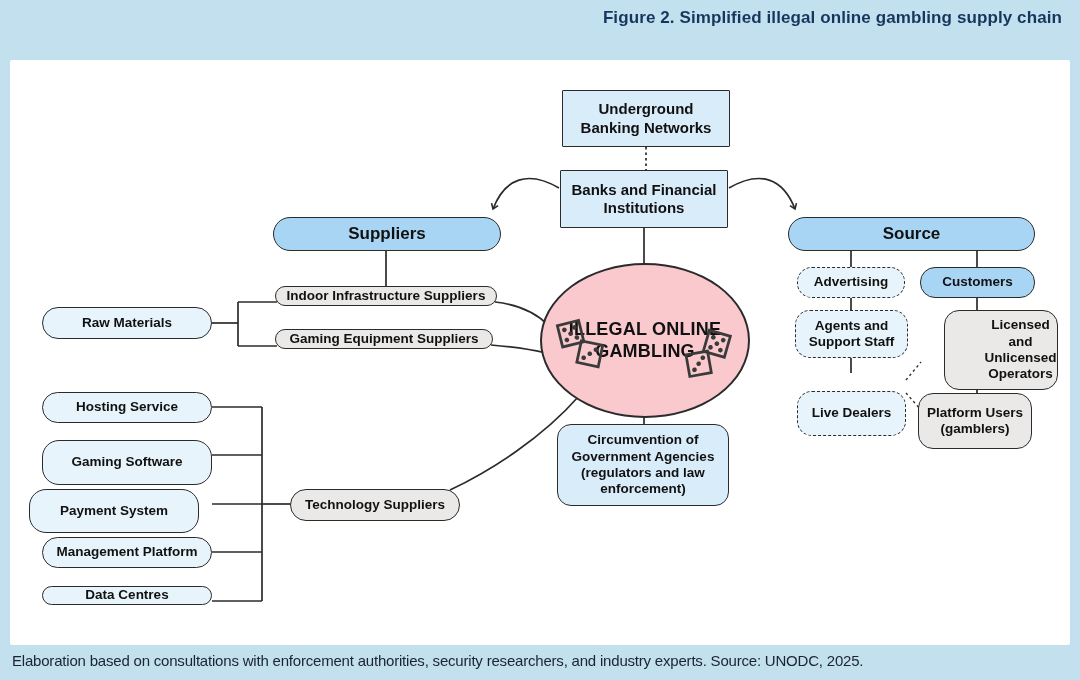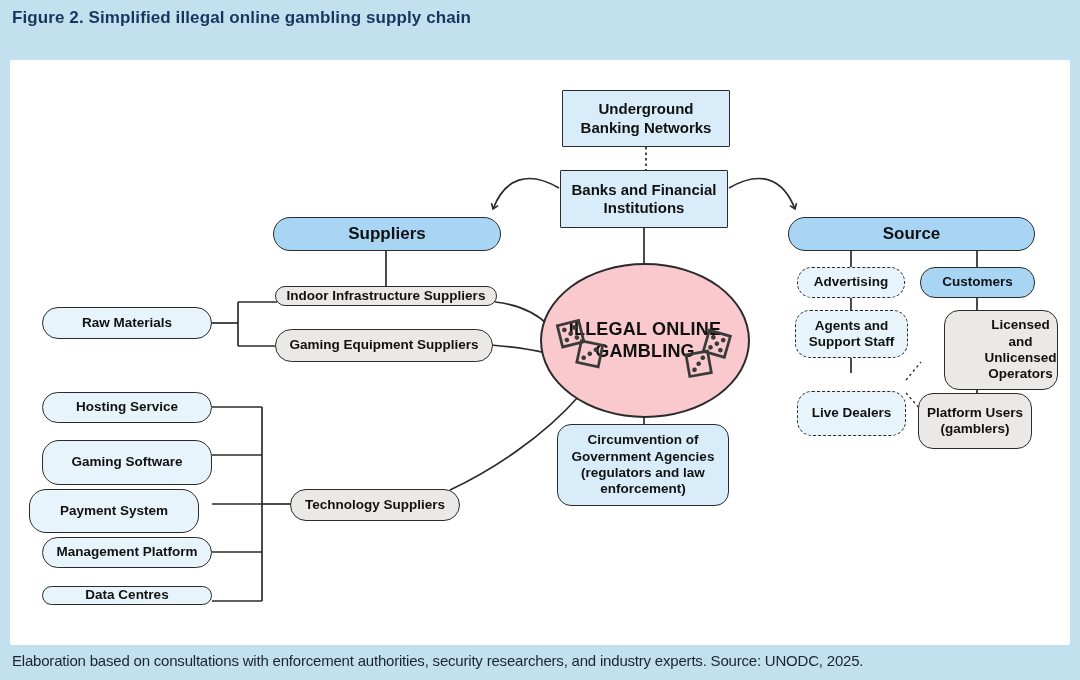--- a/index.html
+++ b/index.html
@@ -9,21 +9,21 @@
   }
   *{margin:0;padding:0;box-sizing:border-box;}
   html,body{width:1080px;height:680px;}
   body{
     position:relative;width:1080px;height:680px;overflow:hidden;
     background:var(--page_bg);
     font-family:"Liberation Sans","DejaVu Sans",sans-serif;
   }
   .fig-title{
     position:absolute;left:12px;top:8px;width:1050px;
-    font-size:17px;font-weight:700;color:var(--title_text);letter-spacing:.1px;
+    font-size:17px;font-weight:700;color:var(--title_text);letter-spacing:.1px;text-align:right;
   }
   .panel{
     position:absolute;left:10px;top:60px;width:1060px;height:585px;
     background:var(--panel_bg);border-radius:2px;
   }
   .caption{
     position:absolute;left:12px;top:652px;width:1060px;
     font-size:15px;color:var(--caption_text);letter-spacing:-.2px;
   }
   svg.wires{position:absolute;left:0;top:0;width:1080px;height:680px;z-index:1;}
@@ -43,21 +43,21 @@
   .ellipse{
     background:var(--pink_fill);border:2px solid var(--border);border-radius:50%;
     font-size:18px;letter-spacing:.2px;
   }
   
   .n-underground{left:562px;top:90px;width:168px;height:57px;}
   .n-banks{left:560px;top:170px;width:168px;height:58px;}
   .n-ellipse{left:540px;top:263px;width:210px;height:155px;}
   .n-suppliers{left:273px;top:217px;width:228px;height:34px;}
   .n-indoor{left:275px;top:286px;width:222px;height:20px;}
-  .n-gamingeq{left:275px;top:329px;width:218px;height:33px;}
+  .n-gamingeq{left:275px;top:329px;width:218px;height:20px;}
   .n-raw{left:42px;top:307px;width:170px;height:32px;}
   .n-hosting{left:42px;top:392px;width:170px;height:31px;}
   .n-gamingsw{left:42px;top:440px;width:170px;height:45px;}
   .n-payment{left:29px;top:489px;width:170px;height:44px;}
   .n-mgmt{left:42px;top:537px;width:170px;height:31px;}
   .n-datac{left:42px;top:586px;width:170px;height:19px;}
   .n-tech{left:290px;top:489px;width:170px;height:32px;}
   .n-circ{left:557px;top:424px;width:172px;height:82px;font-size:13.5px;border-radius:14px;}
   .n-buyers{left:788px;top:217px;width:247px;height:34px;}
   .n-advert{left:797px;top:267px;width:108px;height:31px;}

